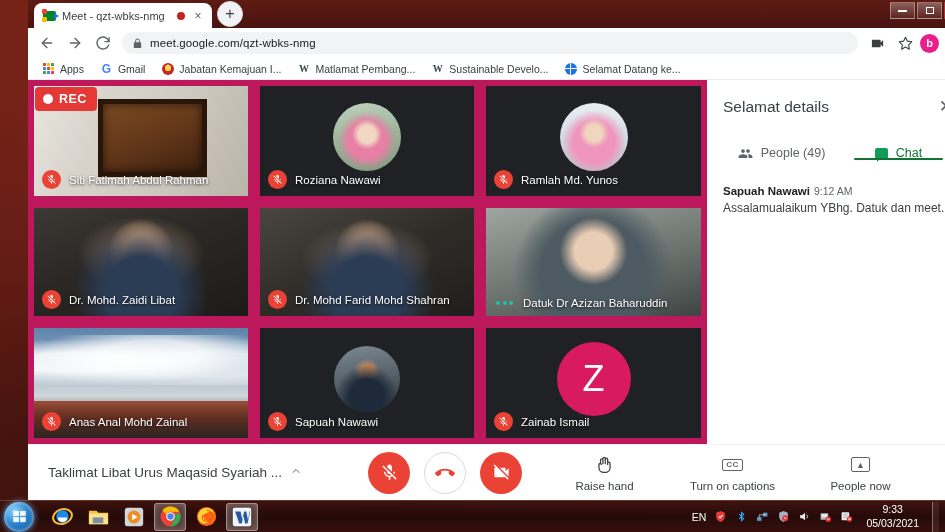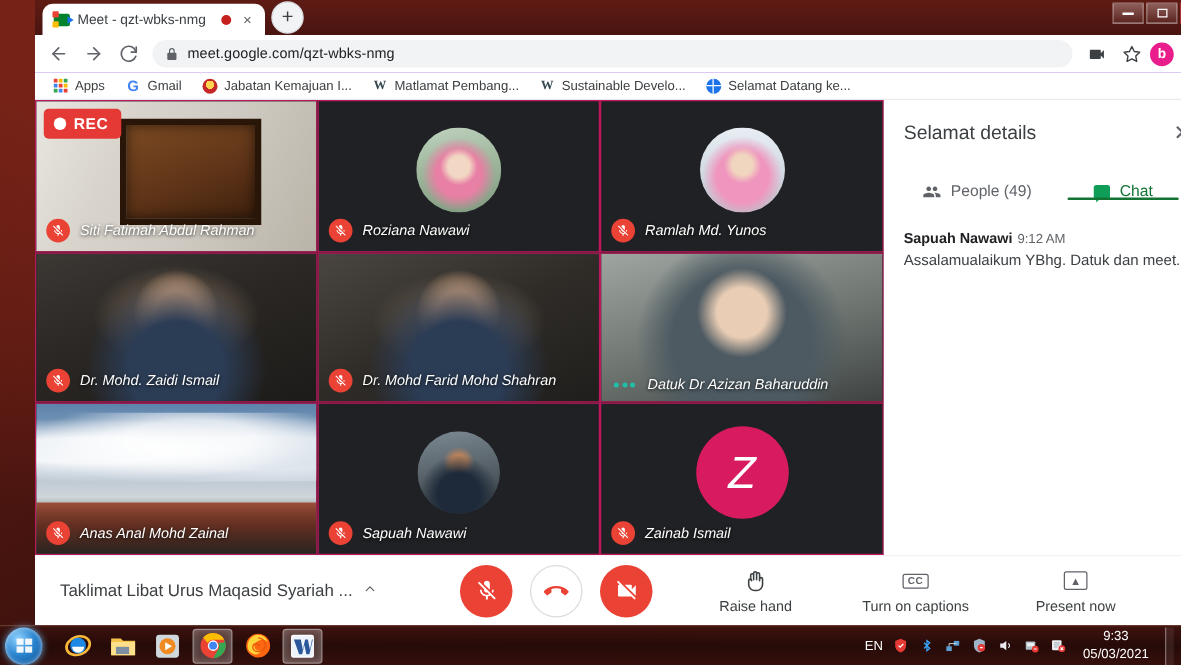--- a/index.html
+++ b/index.html
@@ -171,22 +171,21 @@
     background: #000;
     position: relative;
     display: grid;
     grid-template-columns: 226px 226px 227px;
     grid-template-rows: 122px 120px 122px;
     gap: 0;
   }
   .tile {
     position: relative; overflow: hidden;
     background: #202124;
-    border: 1px solid #be185d;
-    font-style: italic;
+    border: 6px solid #be185d;
   }
   .tile-media { position: absolute; inset: 0; }
   .name-row {
     position: absolute; left: 8px; bottom: 7px;
     display: flex; align-items: center; gap: 8px;
     z-index: 3;
   }
   .mic-off {
     width: 19px; height: 19px; border-radius: 50%;
     background: #ea4335; flex: 0 0 19px;
@@ -587,21 +586,21 @@
         <div class="tile">
           <div class="tile-media bg-office">
             <div class="ph-person"></div>
           </div>
           <div class="name-row">
             <span class="mic-off">
               <svg width="11" height="11" viewBox="0 0 24 24" fill="#fff">
                   <path d="M19 11h-1.7c0 .74-.16 1.43-.43 2.05l1.23 1.23c.56-.98.9-2.09.9-3.28zM14.98 11.17c0-.06.02-.11.02-.17V5c0-1.66-1.34-3-3-3S9 3.34 9 5v.18l5.98 5.99zM4.27 3L3 4.27l6.01 6.01V11c0 1.66 1.33 3 2.99 3 .22 0 .44-.03.65-.08l1.66 1.66c-.71.33-1.5.52-2.31.52-2.76 0-5.3-2.1-5.3-5.1H5c0 3.41 2.72 6.23 6 6.72V21h2v-3.28c.91-.13 1.77-.45 2.54-.9L19.73 21 21 19.73 4.27 3z"></path>
                 </svg>
             </span>
-            <span class="name-txt">Dr. Mohd. Zaidi Ismail</span>
+            <span class="name-txt">Dr. Mohd. Zaidi Libat</span>
           </div>
         </div>
 
         <div class="tile">
           <div class="tile-media bg-office2">
             <div class="ph-person"></div>
           </div>
           <div class="name-row">
             <span class="mic-off">
               <svg width="11" height="11" viewBox="0 0 24 24" fill="#fff">
@@ -745,21 +744,21 @@
           <div class="mr-item">
             <span class="mr-ico">
                 <span class="cc-box">CC</span>
               </span>
             <span>Turn on captions</span>
           </div>
           <div class="mr-item">
             <span class="mr-ico">
                 <span class="present-box">▲</span>
               </span>
-            <span>Present now</span>
+            <span>People now</span>
           </div>
           <div class="meet-kebab">
               <i></i>
               <i></i>
               <i></i>
             </div>
         </div>
       </div>
 
     </div>

